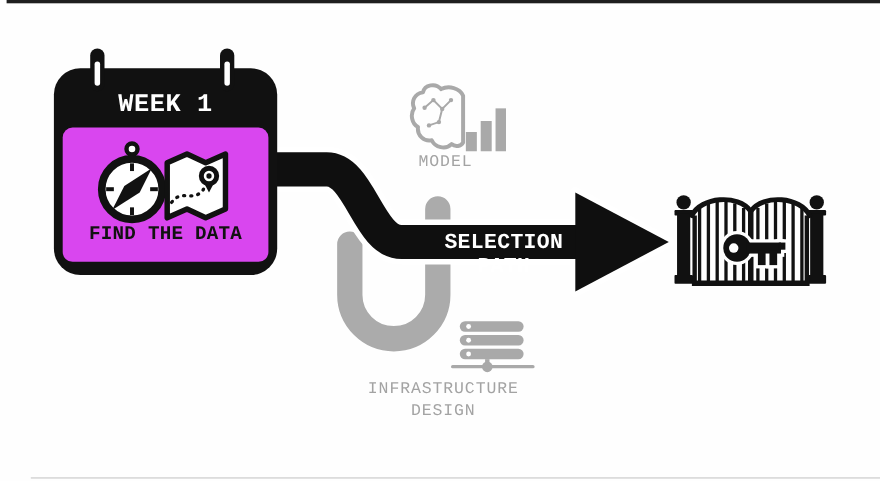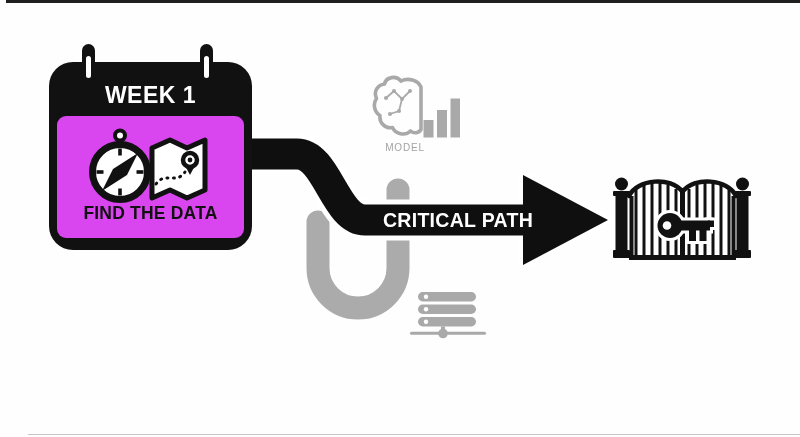--- a/index.html
+++ b/index.html
@@ -1,19 +1,19 @@
 <!DOCTYPE html>
 <html><head>
 <meta charset="utf-8">
 <style>
   * { margin:0; padding:0; box-sizing:border-box; }
   html,body { background:#ffffff; }
   .canvas {
     position:relative; width:800px; height:437px; overflow:hidden;
-    background:#fefefe; font-family:Liberation Sans, sans-serif;padding-left:31px;
+    background:#fefefe; font-family:Liberation Mono, monospace;padding-left:31px;
   }
   .abs { position:absolute; }
 
   
   .top-line { left:6px; top:0; width:794px; height:2.5px; background:#1f1f1f; }
   .bottom-line { left:28px; top:434px; width:772px; height:1px; background:#c6c6c6; }
 
   
   .paths-svg { left:0; top:0; width:800px; height:437px; z-index:1; }
 
@@ -32,21 +32,21 @@
     color:#111; font-size:17.5px; font-weight:bold; letter-spacing:0.2px;
   }
 
   
   .critical-label {
     left:382px; top:209px; width:152px; text-align:center; z-index:5;
     color:#ffffff; font-size:19.5px; font-weight:bold; letter-spacing:0.3px; line-height:22px;
   }
 
   
-  .gray-label { color:#a3a3a3; font-size:10px; line-height:19.5px; text-align:center; letter-spacing:0.8px; z-index:2; }
+  .gray-label { color:#a3a3a3; font-size:15px; line-height:19.5px; text-align:center; letter-spacing:0.8px; z-index:2; }
   .model-label { left:322px; top:138px; width:166px; }
   .infra-label { left:317px; top:344px; width:172px; }
   .brain-svg { left:372px; top:73px; width:88px; height:68px; z-index:2; }
   .server-svg { left:404px; top:288px; width:88px; height:54px; z-index:2; }
 
   
   .gate-svg { left:613px; top:172px; width:140px; height:95px; z-index:2; }
   .gate-caption {
     left:613px; top:266px; width:140px; text-align:center; z-index:2;
     color:#111; font-size:17px; font-weight:bold; letter-spacing:0.4px;
@@ -99,21 +99,21 @@
           <path d="M 70,58 C 79,45 90,59 99,46" fill="none" stroke="#111" stroke-width="3" stroke-dasharray="1 5.5" stroke-linecap="round"></path>
           <path d="M 98.5,38.5 L 104,49 L 109.5,38.5 Z" fill="#111"></path>
           <circle cx="104" cy="34" r="7" fill="#fff" stroke="#111" stroke-width="4.5"></circle>
           <circle cx="104" cy="34" r="2.4" fill="#111"></circle>
         </g>
       </svg>
       <div class="cal-caption">FIND THE DATA</div>
     </div>
   </div>
 
-  <div class="abs critical-label">CRITICAL PATH</div>
+  <div class="abs critical-label">SELECTION PATH</div>
 
   <svg class="abs brain-svg" viewBox="0 0 88 68">
     <g stroke="#a9a9a9" fill="none">
       <path stroke-width="3.6" stroke-linejoin="round" stroke-linecap="round" d="M 29,8 C 24,2 14,4 12.5,11 C 5,12 1.5,19 4.5,25.5 C 0.5,31 2.5,39.5 8,42.5
                C 7,50 13.5,56 20.5,54.5 C 23.5,61 33,63.5 38.5,58 C 42,61 47,60 49,56.5
                L 49,14 C 46,7 36,4.5 29,8"></path>
       <polyline stroke-width="1.8" points="14,25 22,18 30,26 38,18"></polyline>
       <polyline stroke-width="1.8" points="30,26 27,38 18,41"></polyline>
     </g>
     <g fill="#a9a9a9">
@@ -140,20 +140,24 @@
       <rect x="37" y="38.5" width="4" height="5"></rect>
       <rect x="6" y="43.8" width="76" height="3" rx="1.5"></rect>
       <circle cx="39" cy="45.5" r="4.8"></circle>
     </g>
     <g fill="#ffffff">
       <circle cx="22" cy="8.8" r="2.2"></circle>
       <circle cx="22" cy="21.3" r="2.2"></circle>
       <circle cx="22" cy="33.8" r="2.2"></circle>
     </g>
   </svg>
+  <div class="abs gray-label infra-label">
+    <div>INFRASTRUCTURE</div>
+    <div>DESIGN</div>
+  </div>
 
   <svg class="abs gate-svg" viewBox="0 0 140 95">
 
     <g fill="#111">
       <circle cx="8.5" cy="12" r="6.5"></circle>
       <rect x="0" y="19" width="17" height="5" rx="1"></rect>
       <rect x="2.5" y="22" width="12" height="58"></rect>
       <rect x="0" y="78" width="17" height="8" rx="1"></rect>
     </g>
 

